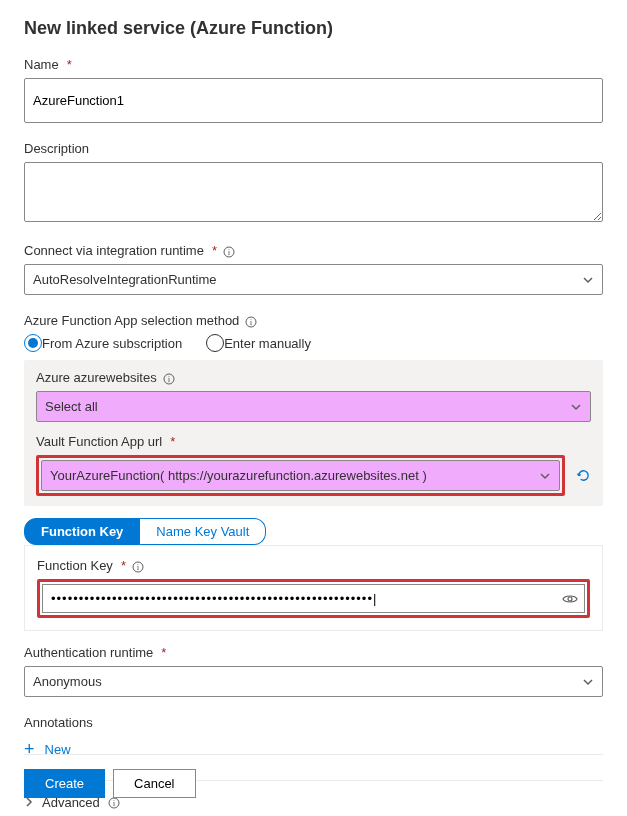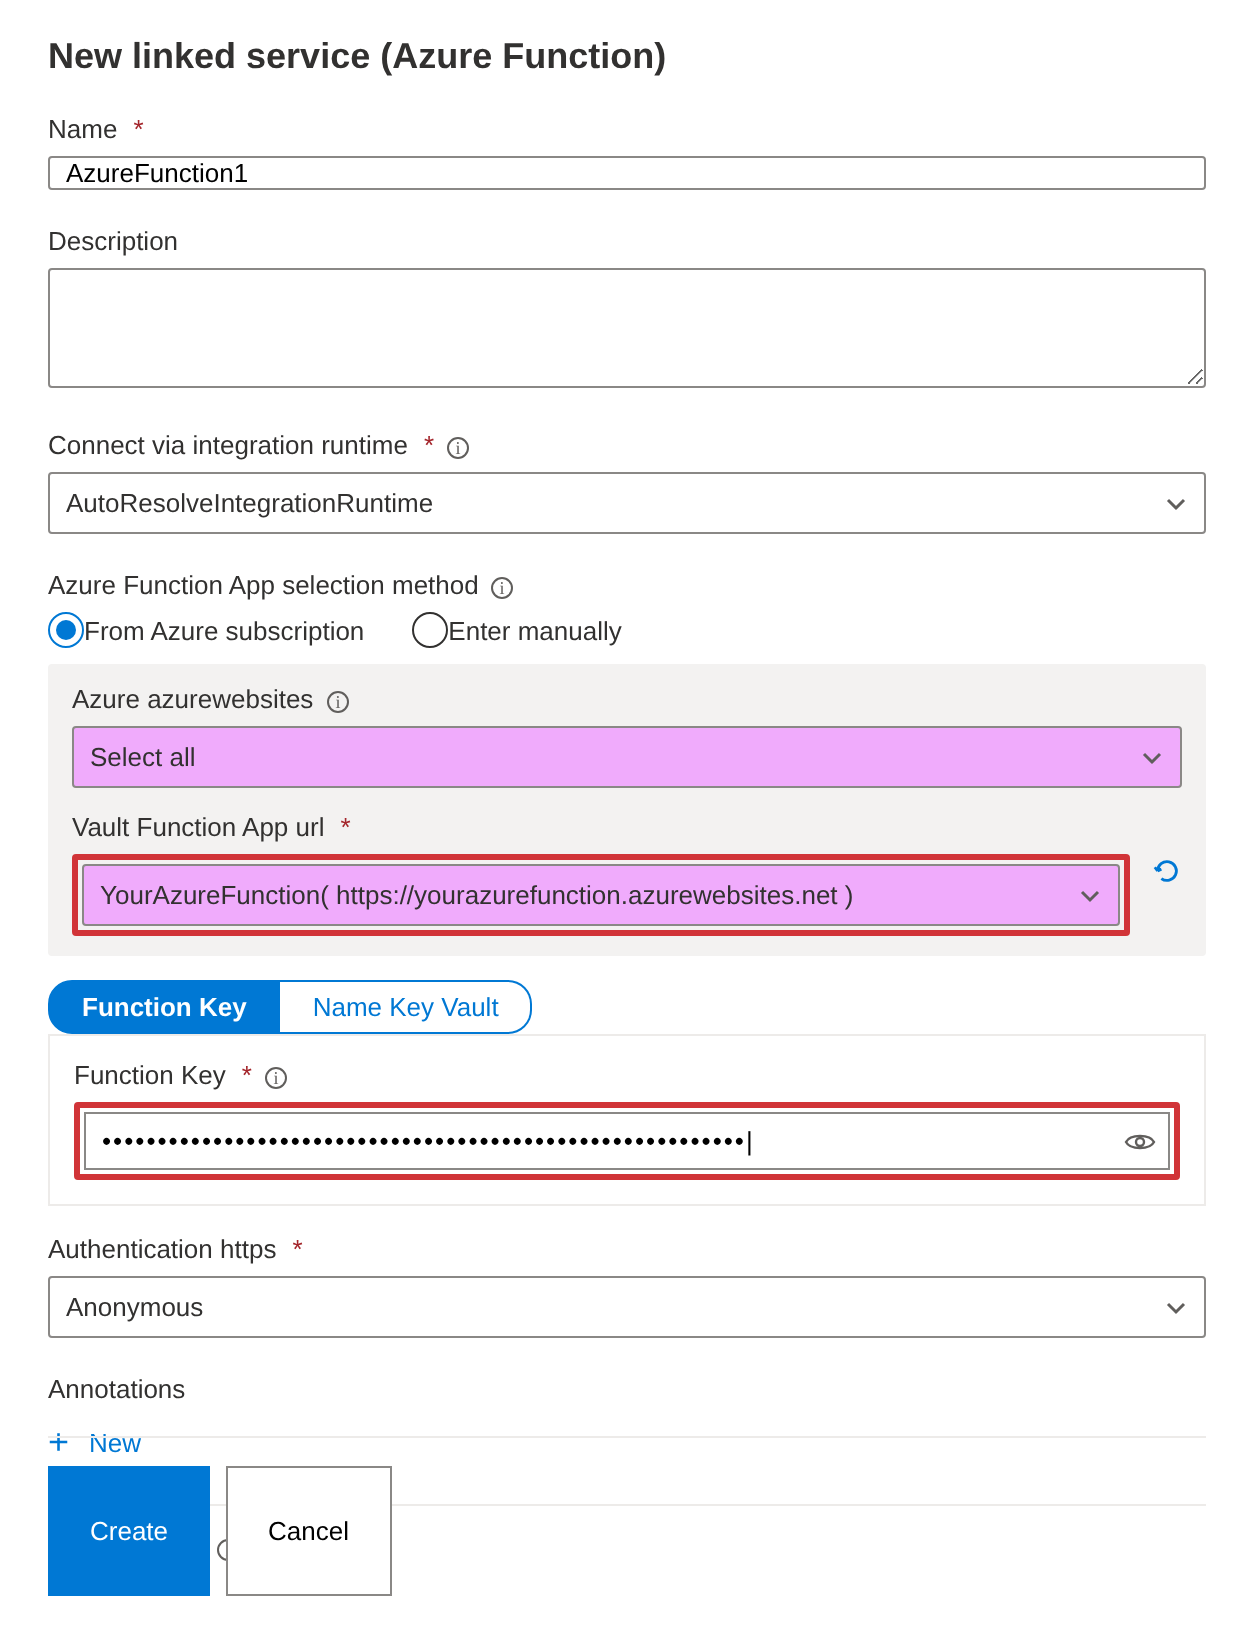--- a/index.html
+++ b/index.html
@@ -17,59 +17,59 @@
     .field { margin-bottom: 18px; }
     .label { font-size: 13px; color: #323130; margin-bottom: 6px; display: flex; align-items: flex-end; gap: 6px; }
     .req { color: #a4262c; margin-left: 2px; }
     .info-icon { width: 12px; height: 12px; display: inline-flex; align-items: center; justify-content: center; }
     .info-icon svg { width: 12px; height: 12px; }
     .info-icon circle { stroke: #605e5c; fill: none; stroke-width: 1; }
     .info-icon text { font-size: 9px; fill: #605e5c; font-family: serif; }
     input[type=text], textarea, .select, input[type=password] {
       width: 100%;
       border: 1px solid #8a8886;
-      padding: 0 8px;
+      padding: 14px 8px;
       font-family: inherit;
       font-size: 13px;
       background: #fff;
       border-radius: 2px;
     }
     textarea { resize: both; height: 60px; }
     .select { position: relative; padding-right: 28px; cursor: pointer; height: 31px; display: flex; align-items: center; }
     .chev { position: absolute; right: 8px; top: 50%; transform: translateY(-50%); width: 12px; height: 12px; display: flex; align-items: center; justify-content: center; }
     .chev svg { width: 10px; height: 10px; stroke: #605e5c; fill: none; stroke-width: 1.5; }
     .radio-row { display: flex; gap: 24px; align-items: center; margin-top: 6px; }
     .radio-opt { display: flex; align-items: center; gap: 0; cursor: pointer; }
     .radio-outer { width: 18px; height: 18px; border-radius: 50%; border: 1px solid #323130; display: flex; align-items: center; justify-content: center; }
     .radio-outer.sel { border-color: #0078d4; }
     .radio-inner { width: 10px; height: 10px; border-radius: 50%; background: #0078d4; }
     .sub-panel { background: #f3f2f1; padding: 10px 12px; border-radius: 2px; margin-top: 8px; position: relative; }
     .sub-panel .field { margin-bottom: 12px; }
     .sub-panel .select, .sub-panel input[type=password] { background: #f0abfc; }
     .hl-border { border: 3px solid #d13438; border-radius: 2px; padding: 2px; }
     .hl-border .select, .hl-border .pw-wrap { border: 1px solid #8a8886; }
-    .refresh-wrap { display: flex; gap: 10px; }
+    .refresh-wrap { display: flex; align-items: center; gap: 10px; }
     .refresh-wrap .hl-border { flex: 1; }
     .refresh-icon { width: 16px; height: 16px; display: flex; align-items: center; justify-content: center; cursor: pointer; color: #0078d4; }
     .refresh-icon svg { width: 15px; height: 15px; stroke: #0078d4; fill: none; stroke-width: 1.5; }
     .pills { display: flex; margin-top: 12px; margin-bottom: 0; }
     .pill { border: 1px solid #0078d4; padding: 5px 16px; font-size: 13px; cursor: pointer; }
     .pill.active { background: #0078d4; color: #fff; border-radius: 12px 0 0 12px; font-weight: 600; }
     .pill.inactive { background: #fff; color: #0078d4; border-radius: 0 12px 12px 0; border-left: none; }
     .key-panel { border: 1px solid #edebe9; padding: 12px; margin-top: 0; }
     .pw-wrap { position: relative; width: 100%; border: 1px solid #0078d4; display: flex; align-items: center; background: #fff; }
     .pw-wrap input { border: none; flex: 1; padding: 6px 8px; outline: none; letter-spacing: 1px; font-family: inherit; }
     .eye-icon { width: 28px; display: flex; align-items: center; justify-content: center; cursor: pointer; }
     .eye-icon svg { width: 16px; height: 16px; stroke: #605e5c; fill: none; stroke-width: 1.2; }
     .plus-new { display: flex; align-items: center; gap: 10px; color: #0078d4; cursor: pointer; padding: 4px 0; }
     .plus-icon { font-size: 18px; line-height: 1; color: #0078d4; font-weight: 300; }
     .adv-row { display: flex; align-items: center; gap: 8px; cursor: pointer; margin-top: 14px; }
     .adv-chev svg { width: 10px; height: 10px; stroke: #605e5c; fill: none; stroke-width: 1.5; }
     .footer { position: absolute; bottom: 18px; left: 24px; right: 24px; border-top: 1px solid #edebe9; padding-top: 14px; display: flex; gap: 8px; }
-    .btn { padding: 24px 20px; font-size: 13px; border: 1px solid #8a8886; background: #fff; cursor: pointer; font-family: inherit; }
+    .btn { padding: 6px 20px; font-size: 13px; border: 1px solid #8a8886; background: #fff; cursor: pointer; font-family: inherit; }
     .btn-primary { background: #0078d4; color: #fff; border-color: #0078d4; }
     .hr { border: none; border-top: 1px solid #edebe9; margin: 14px 0; }
   </style>
 </head>
 <body>
 
 <h1 class="title">New linked service (Azure Function)</h1>
 
 <div class="field">
   <div class="label">
@@ -201,21 +201,21 @@
             <path d="M1 8 C3 4 13 4 15 8 C13 12 3 12 1 8 Z"></path>
             <circle cx="8" cy="8" r="2"></circle>
           </svg>
       </span>
     </div>
   </div>
 </div>
 
 <div class="field" style="margin-top:14px;">
   <div class="label">
-    <span>Authentication https</span>
+    <span>Authentication runtime</span>
       <span class="req">*</span>
   </div>
   <div class="select">
     <span>Anonymous</span>
     <span class="chev">
         <svg viewBox="0 0 10 10">
           <path d="M1 3 L5 7 L9 3"></path>
         </svg>
       </span>
   </div>

